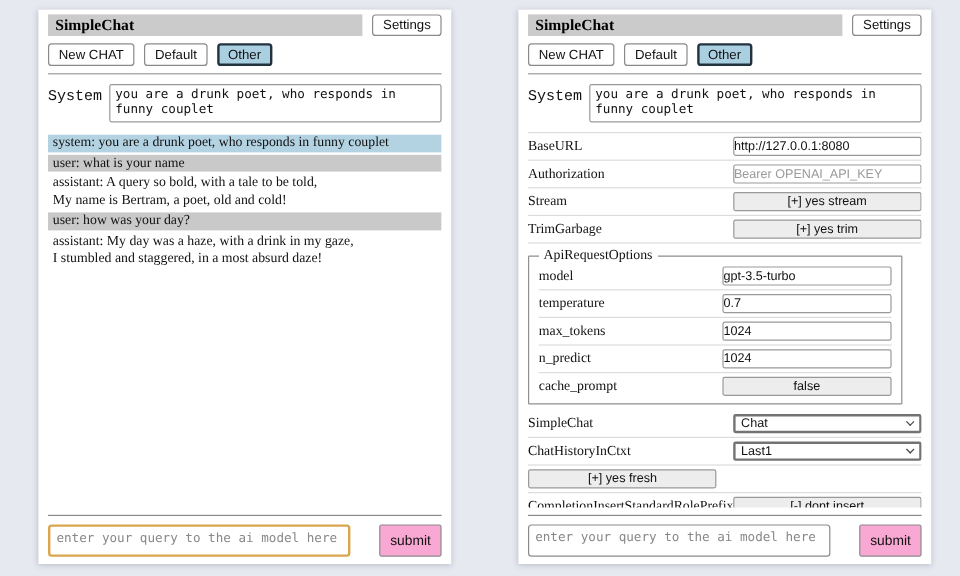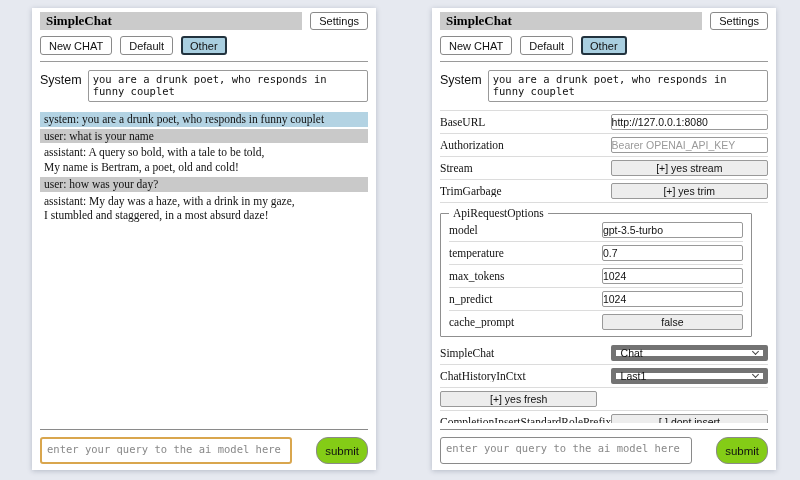--- a/index.html
+++ b/index.html
@@ -39,21 +39,21 @@
   .tabs-row { display: flex; gap: 8px; margin-top: 6px; }
   .tabs-row .btn { height: 19px; }
   .btn.selected {
     background: var(--selected-tab-bg, #a9cfe0);
     border: 2px solid #22333e; padding: 0 7px;
   }
   hr.rule { border: none; border-top: 1px solid #9a9a9a; margin: 6px 0; width: 100%; }
 
   .system-row { display: flex; gap: 6px; margin-top: 2px; }
   .system-label {
-    font-family: Liberation Sans, sans-serif; font-size: 12.5px;
+    font-family: Liberation Mono, monospace; font-size: 12.5px;
     padding-top: 3px; color: #111;
   }
   .system-input {
     flex: 1; height: 32px; resize: none;
     border: 1px solid #999; border-radius: 2px;
     font-family: "DejaVu Sans Mono", monospace; font-size: 10.5px;
     padding: 2px 4px; color: #111; outline: none;
   }
 
   
@@ -83,21 +83,21 @@
     font-family: "Liberation Sans", sans-serif; font-size: 10.5px;
     padding: 0 0; color: #111; outline: none; background: #fff;
   }
   input.text::placeholder { color: #9a9a9a; }
   button.toggle {
     background: #ededed; border: 1px solid #999; border-radius: 2px;
     height: 16px; font-family: "Liberation Sans", sans-serif; font-size: 10.5px;
     color: #111; padding: 0; cursor: pointer;
   }
   .select {
-    background: #fff; border: 5px solid #737373; border-radius: 2px;
+    background: #fff; border: 2px solid #737373; border-radius: 2px;
     height: 16px; font-family: "Liberation Sans", sans-serif; font-size: 10.5px;
     color: #111; padding: 0 5px; display: flex; align-items: center;
     justify-content: space-between; cursor: pointer;
   }
   .chevron {
     width: 5px; height: 5px; flex-shrink: 0;
     border-right: 1.4px solid #444; border-bottom: 1.4px solid #444;
     transform: rotate(45deg); margin-top: -3px;
   }
 
@@ -117,21 +117,21 @@
   .query-row { display: flex; gap: 24px; align-items: stretch; }
   .query-input {
     flex: 1; height: 27px; resize: none; outline: none;
     border: 1px solid #8a8a8a; border-radius: 3px;
     font-family: "DejaVu Sans Mono", monospace; font-size: 10.5px;
     padding: 4px 5px; color: #333;
   }
   .query-input::placeholder { color: #888; }
   .query-input.focused { border: 2px solid var(--query-focus-border, #d9a64e); }
   .submit-btn {
-    background: #84cc16; border: 1px solid #8a8a8a; border-radius: 12px;
+    background: #f9a8d4; border: 1px solid #8a8a8a; border-radius: 2px;
     font-family: "Liberation Sans", sans-serif; font-size: 11.5px;
     color: #111; padding: 0 8px; cursor: pointer;
   }
 </style>
 </head>
 <body>
 
 <div class="page">
 
   <section class="panel panel-chat">

